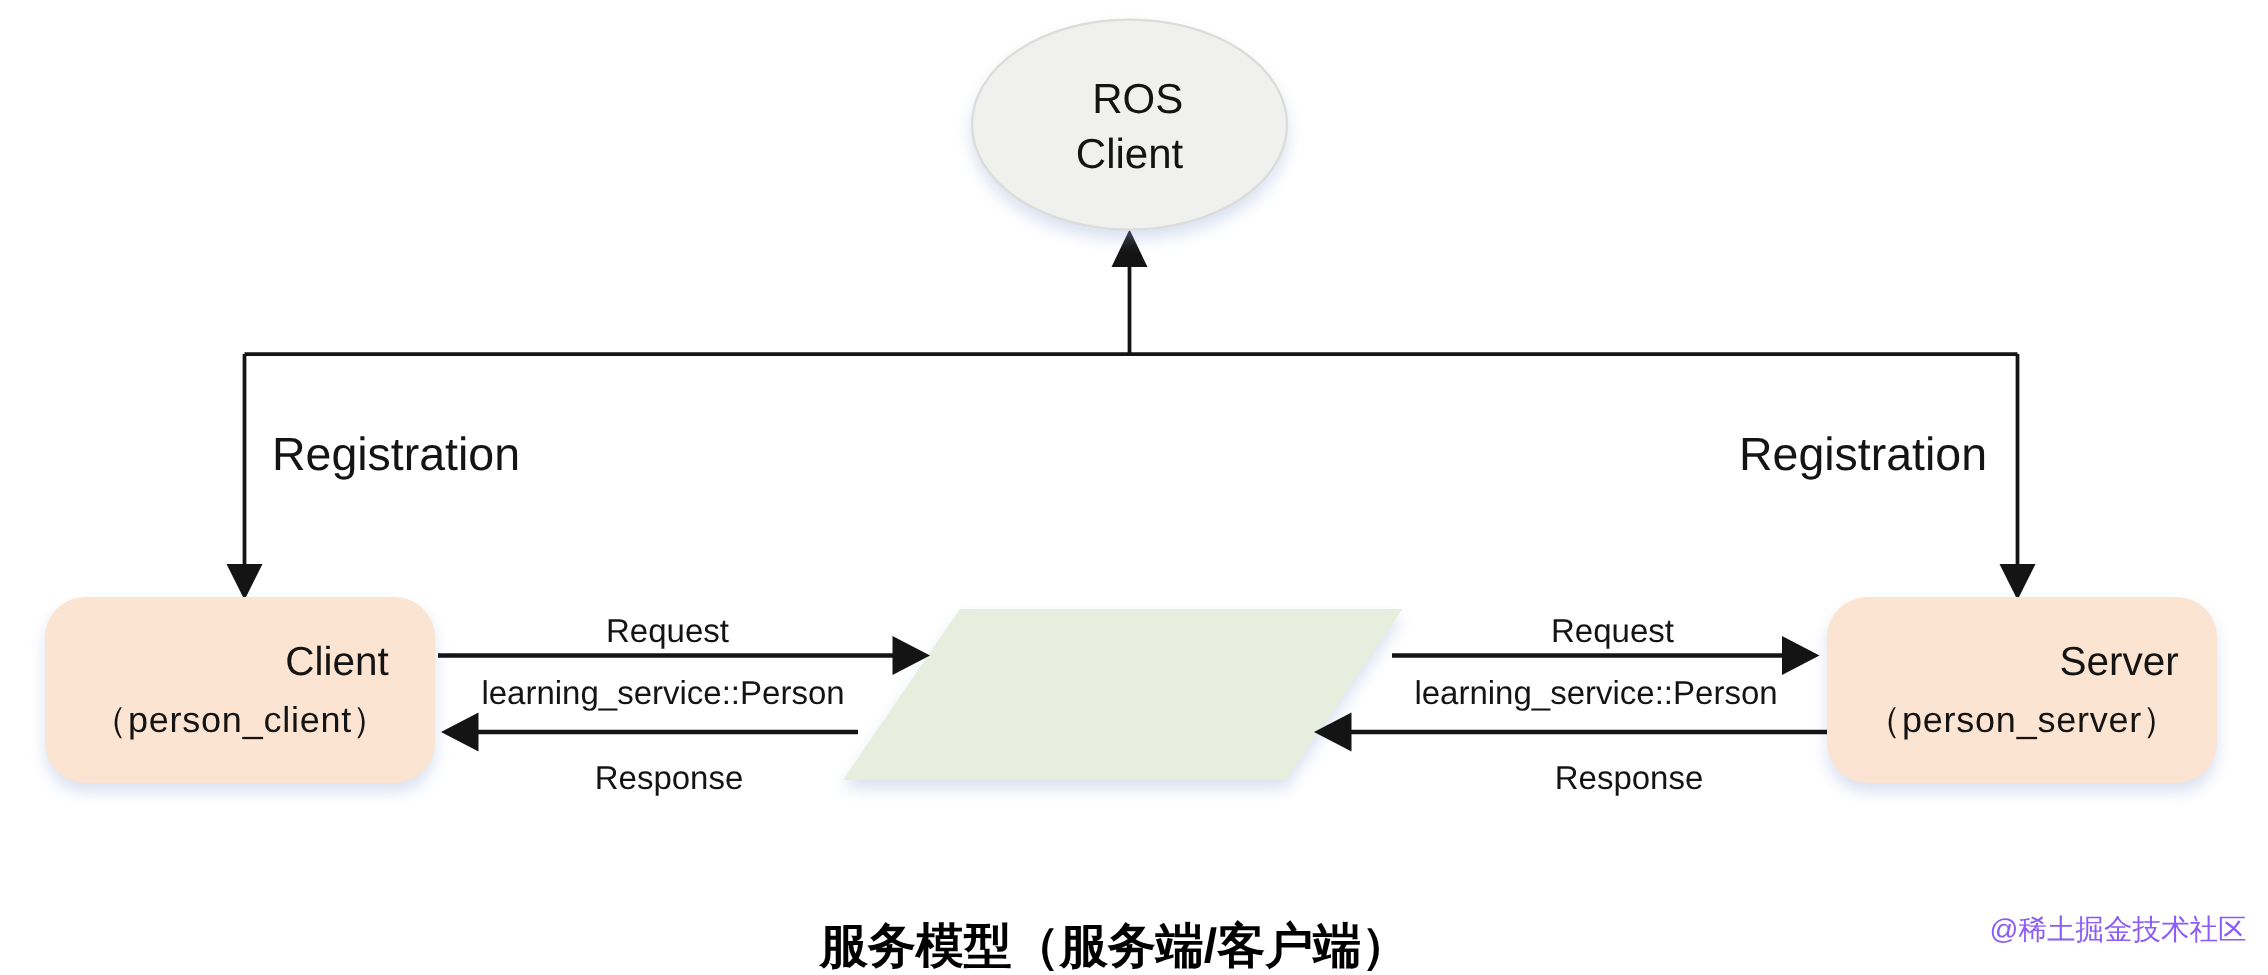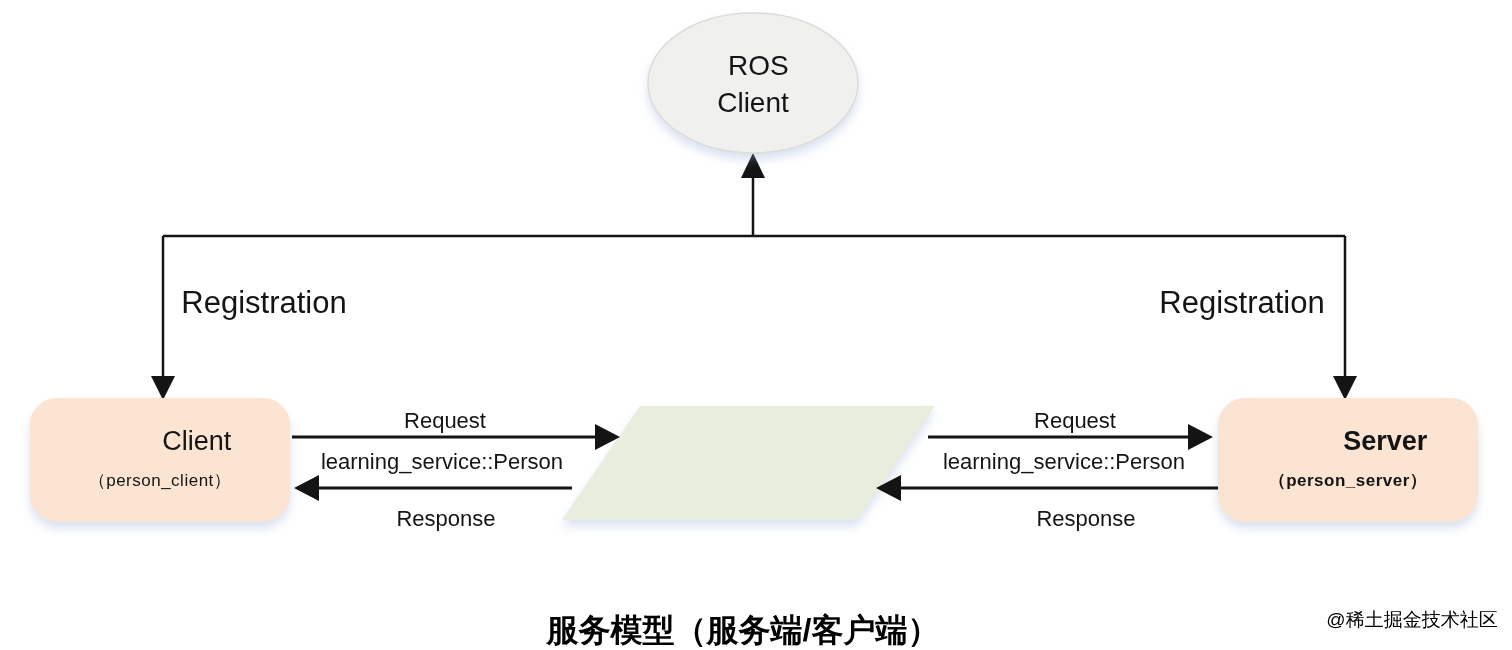--- a/index.html
+++ b/index.html
@@ -20,35 +20,35 @@
   }
   .edge-label{font-size:22px;text-align:center;}
   .reg-label{font-size:31px;margin-top:38px;}
   .node-label{
     position:absolute;
     transform:translate(-50%,-50%);
     text-align:right;
     color:#141414;
   }
   .node-title{font-size:27px;line-height:39px;}
-  .node-sub{font-size:17px;line-height:39px;letter-spacing:.5px;}
+  .node-sub{font-size:24px;line-height:39px;letter-spacing:.5px;}
   .master-title{font-size:28px;line-height:37px;}
   .caption{
     position:absolute;
     transform:translate(-50%,-50%);
     font-size:32px;
     font-weight:bold;
     color:#000000;
     white-space:nowrap;
   }
   .watermark{
     position:absolute;
     transform:translate(-50%,-50%);
     font-size:19px;
-    color:#000000;
+    color:#8b5cf6;
     white-space:nowrap;
   }
   .shadowed{filter:drop-shadow(0 6px 5px rgba(150,170,215,0.35));}
 </style>
 </head>
 <body>
 
 <div class="stage">
 
   <svg width="1512" height="650" viewBox="0 0 1512 650">
@@ -92,21 +92,21 @@
   </div>
 
   <div class="node-label" style="left:160px;top:461px;">
     <div class="node-title">Client</div>
     <div class="node-sub">（person_client）</div>
   </div>
 
   <div class="node-label" style="left:745px;top:461px;">
   </div>
 
-  <div class="node-label" style="left:1348px;top:461px;font-weight:bold;">
+  <div class="node-label" style="left:1348px;top:461px;">
     <div class="node-title">Server</div>
     <div class="node-sub">（person_server）</div>
   </div>
 
   <div class="lbl reg-label" style="left:264px;top:265px;">Registration</div>
   <div class="lbl reg-label" style="left:1242px;top:265px;">Registration</div>
 
   <div class="lbl edge-label" style="left:445px;top:421px;">Request</div>
   <div class="lbl edge-label" style="left:442px;top:462px;">learning_service::Person</div>
   <div class="lbl edge-label" style="left:446px;top:519px;">Response</div>

